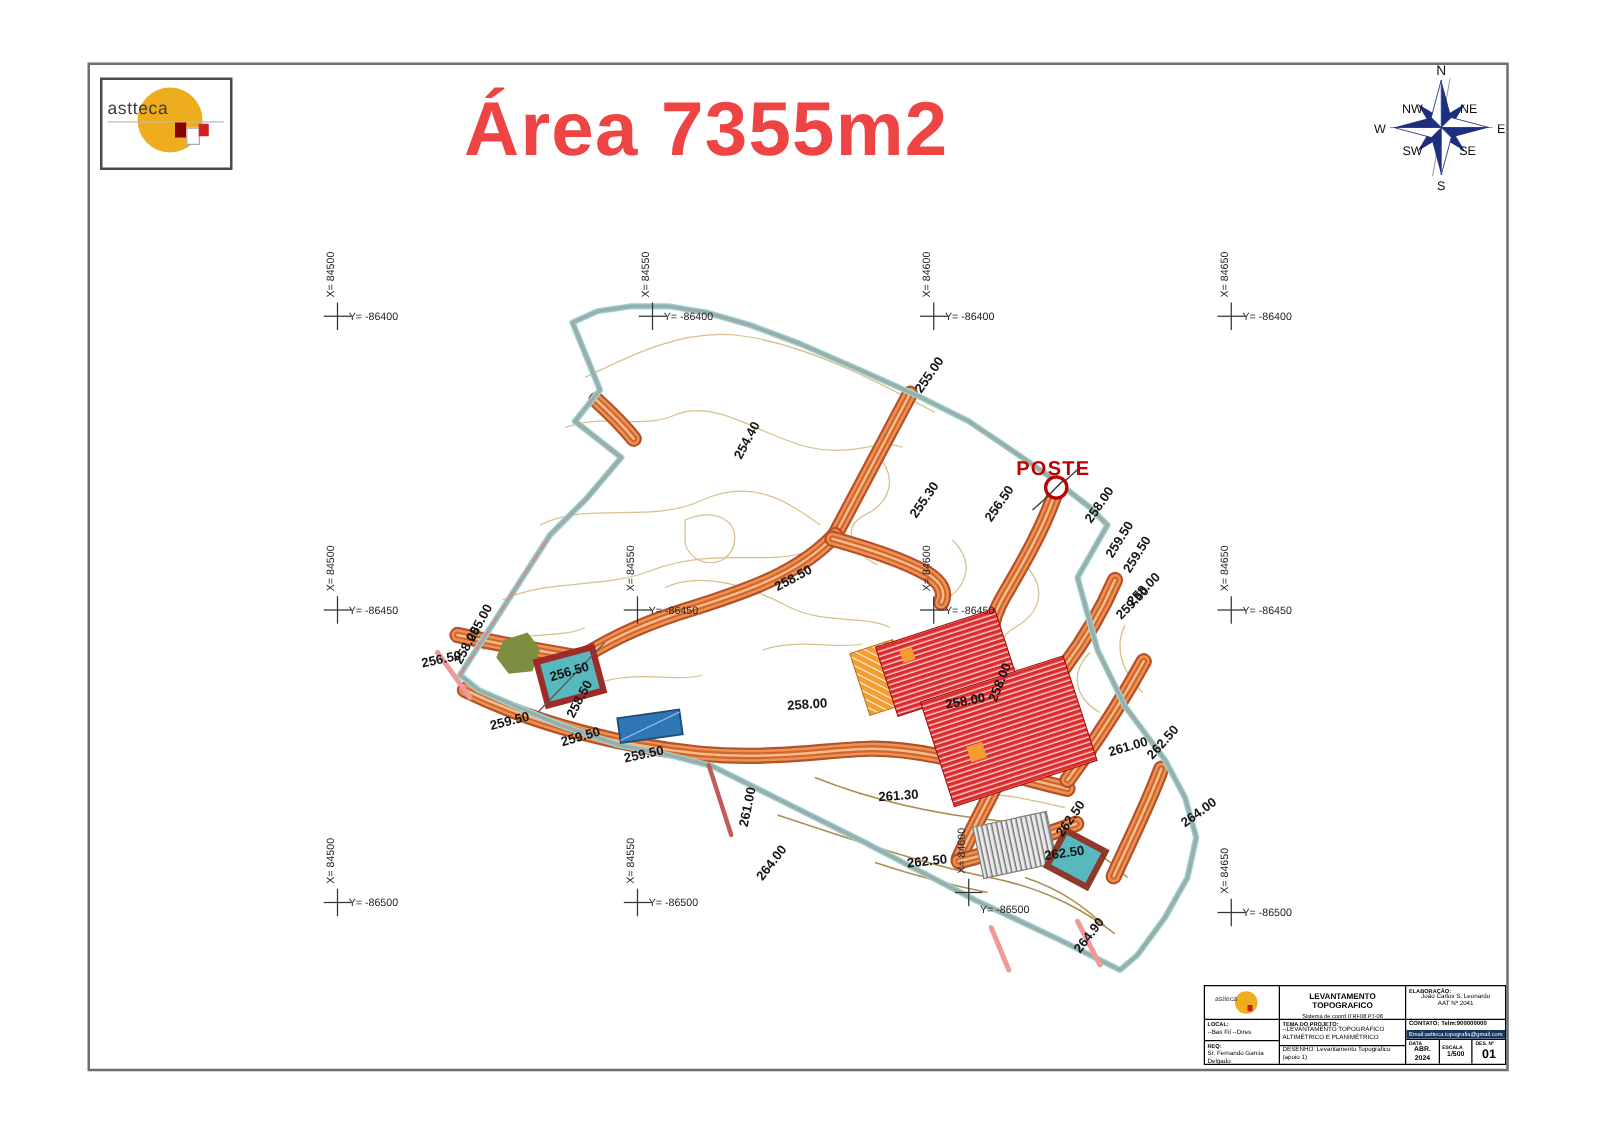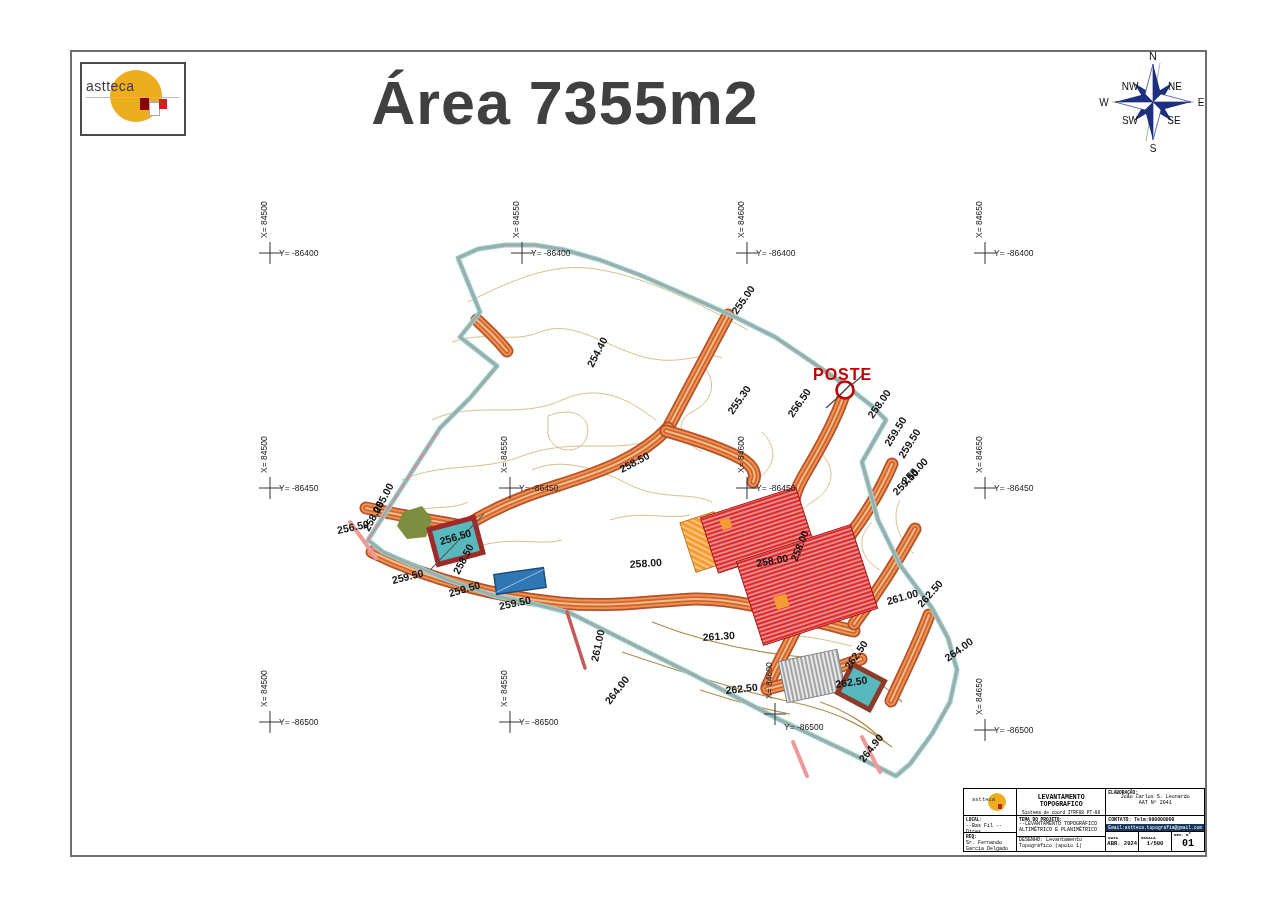--- a/index.html
+++ b/index.html
@@ -6,35 +6,35 @@
   body{width:1280px;height:904px;font-family:"Liberation Sans",sans-serif;position:relative;overflow:hidden;}
   .sheet{position:absolute;inset:0;background:#ffffff;}
   .frame{position:absolute;left:70px;top:50px;width:1133px;height:803px;border:2px solid #6e6e6e;background:#fff;}
   
   .logo-box{position:absolute;left:80px;top:62px;width:102px;height:70px;border:2px solid #4a4a4a;background:#fff;}
   .logo-circle{position:absolute;left:28px;top:6px;width:52px;height:52px;border-radius:50%;background:#eead1e;}
   .logo-line{position:absolute;left:4px;top:33px;width:93px;height:1px;background:#b9b9b9;}
   .logo-text{position:absolute;left:4px;top:14px;font-size:14px;color:#3c3c3c;letter-spacing:.5px;}
   .lsq{position:absolute;}
   
-  .big-title{position:absolute;left:290px;top:68px;width:550px;text-align:center;font-size:61px;font-weight:bold;color:#404040;letter-spacing:1px;}
+  .big-title{position:absolute;left:290px;top:68px;width:550px;text-align:center;font-size:61px;font-weight:bold;color:#ef4444;letter-spacing:1px;}
   
   svg{position:absolute;left:0;top:0;}
   .cr{stroke:#333;stroke-width:1;}
   .crt{font-size:8.5px;fill:#222;}
   .el{font-size:10.5px;font-weight:700;fill:#141414;}
   .poste{font-size:16px;font-weight:bold;fill:#c00000;letter-spacing:1px;}
   .cmp{font-size:10px;fill:#111;}
   .cmpN{font-size:11px;fill:#111;}
   
   .tb{position:absolute;left:963px;top:788px;width:242px;height:64px;border:1px solid #000;display:flex;background:#fff;font-size:5px;color:#000;box-sizing:border-box;}
   .tb .col1{width:64px;border-right:1px solid #000;display:flex;flex-direction:column;box-sizing:border-box;}
   .tb .col2{width:108px;border-right:1px solid #000;display:flex;flex-direction:column;box-sizing:border-box;}
   .tb .col3{flex:1;display:flex;flex-direction:column;box-sizing:border-box;}
-  .tb .cell{box-sizing:border-box;overflow:hidden;padding:1px 2px;line-height:1.15;font-family:Liberation Mono, monospace;}
+  .tb .cell{box-sizing:border-box;overflow:hidden;padding:1px 2px;line-height:1.15;}
   .bb{border-bottom:1px solid #000;}
   .tb .r-logo{height:27px;position:relative;}
   .tb .r-local{height:17px;}
   .tb .r-req{flex:1;}
   .tb .r-title{height:27px;text-align:center;}
   .tb .t-main{font-weight:bold;font-size:6.5px;margin-top:4px;}
   .tb .t-sub{font-size:4.5px;margin-top:1px;}
   .tb .r-tema{height:21px;}
   .tb .r-des{flex:1;display:flex;align-items:center;}
   .tb .hdr{font-size:4.5px;font-weight:bold;}

